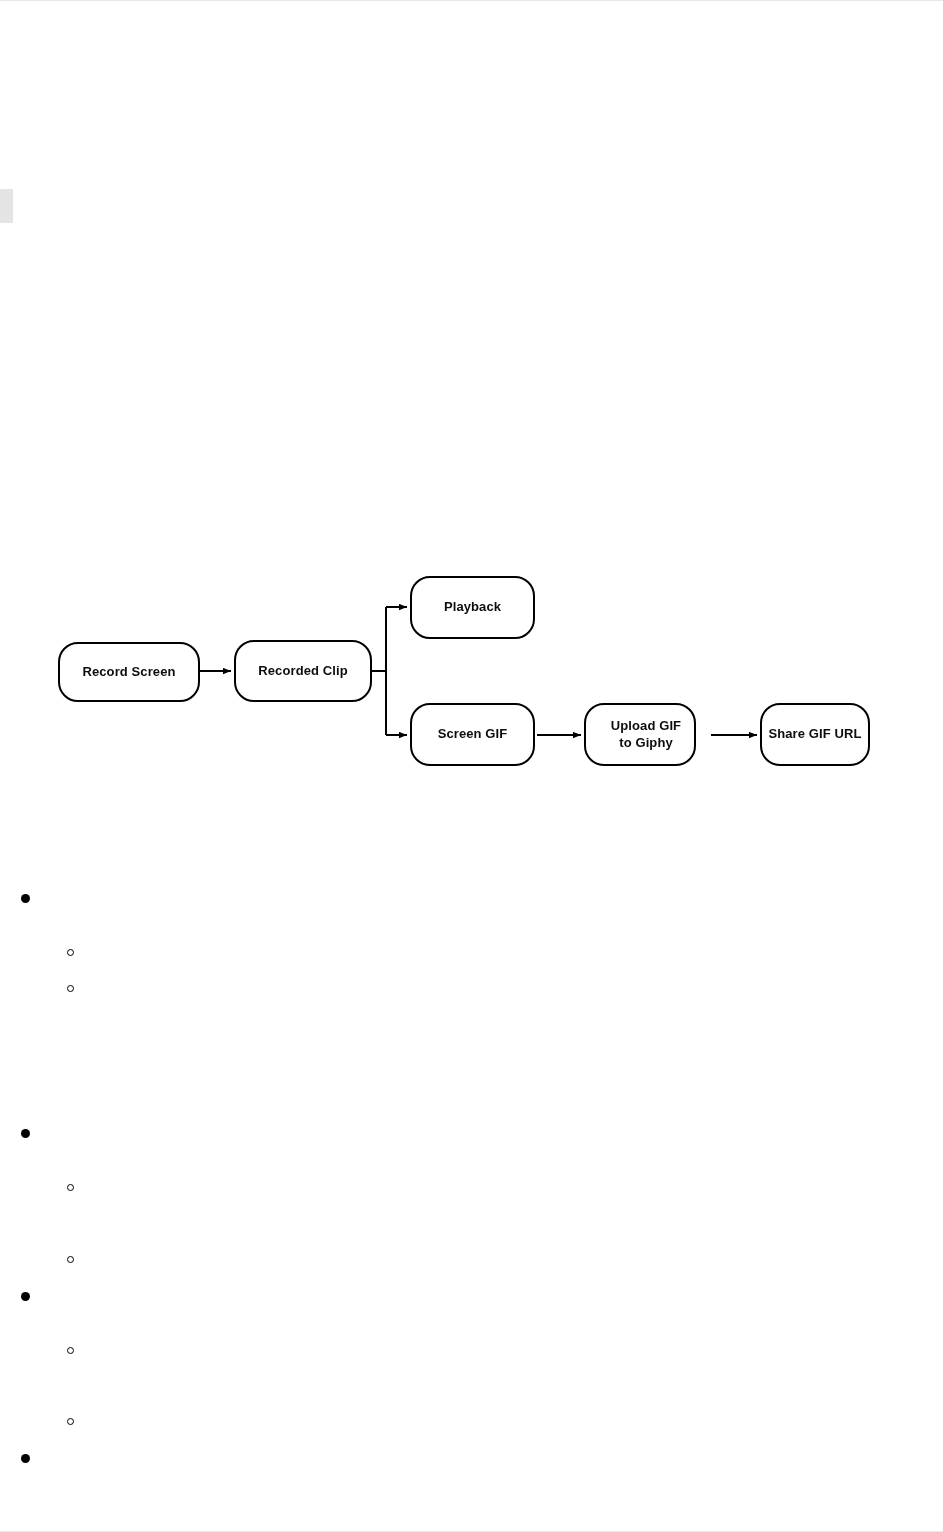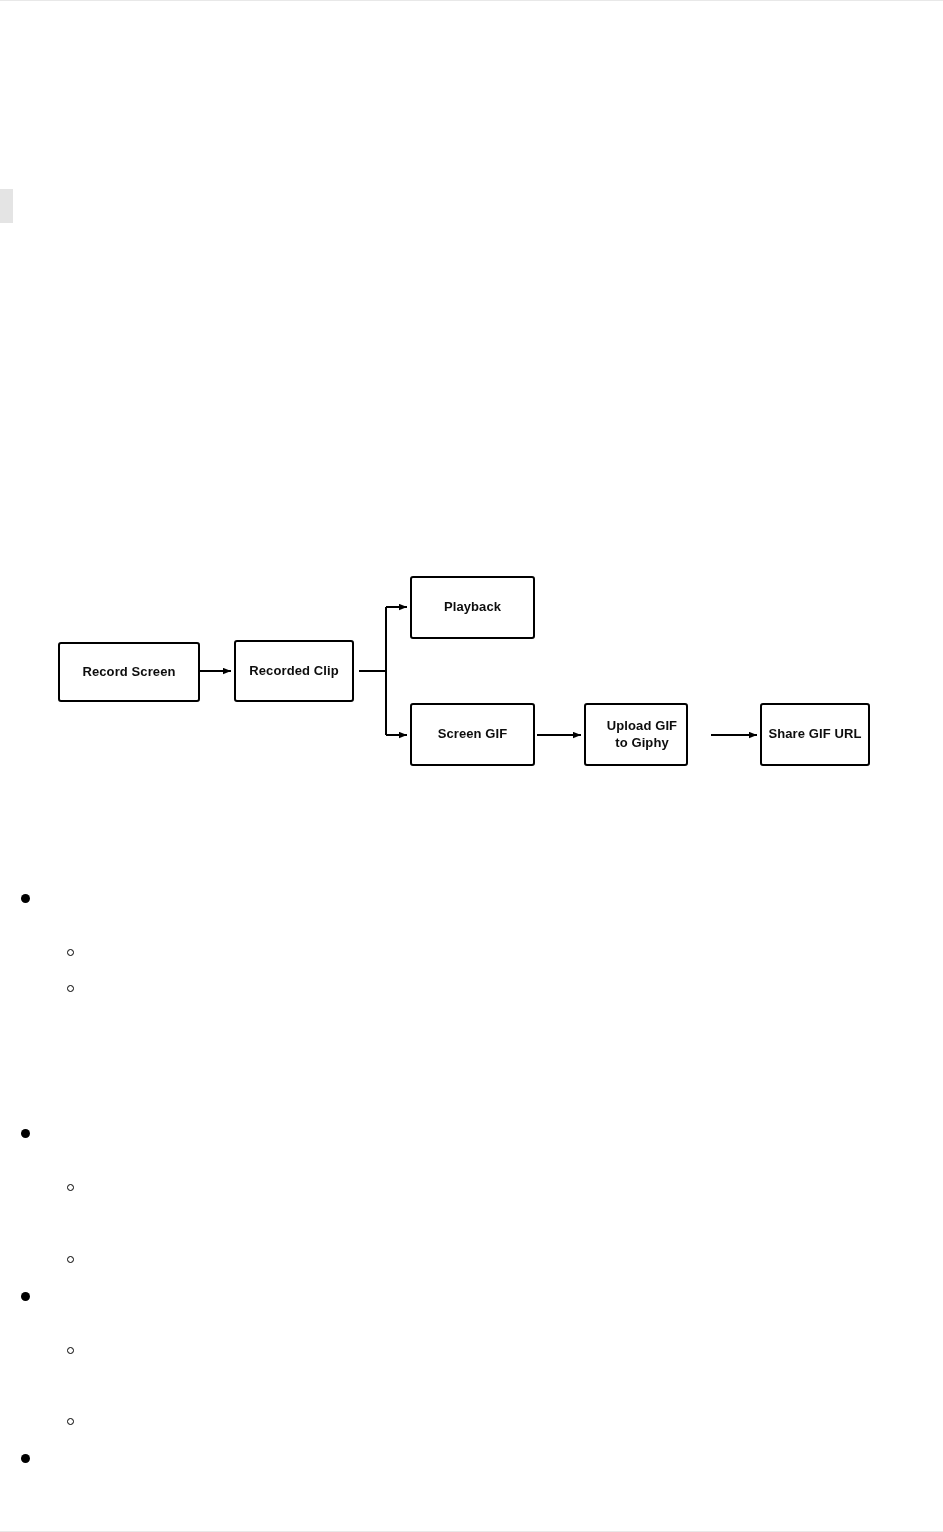--- a/index.html
+++ b/index.html
@@ -47,21 +47,21 @@
     top: 0;
     width: 943px;
     height: 260px;
     overflow: visible;
   }
   .node {
     position: absolute;
     box-sizing: border-box;
     background: #ffffff;
     border: 2px solid #000000;
-    border-radius: 3px;
+    border-radius: 20px;
     display: flex;
     align-items: center;
     justify-content: center;
     text-align: center;
     color: #0d0d0d;
     font-family: "Liberation Sans", sans-serif;
     font-size: 13px;
     font-weight: bold;
     letter-spacing: 0.1px;
     line-height: 1.25;
@@ -142,33 +142,33 @@
 
       <line x1="537" y1="194" x2="581" y2="194" stroke="#000000" stroke-width="2" marker-end="url(#arrowhead)"></line>
 
       <line x1="711" y1="194" x2="757" y2="194" stroke="#000000" stroke-width="2" marker-end="url(#arrowhead)"></line>
     </svg>
 
     <div class="node" style="left:58px; top:101px; width:142px; height:60px;">
       <span class="node-label">Record Screen</span>
     </div>
 
-    <div class="node" style="left:234px; top:99px; width:120px; height:62px;">
+    <div class="node" style="left:234px; top:99px; width:138px; height:62px;">
       <span class="node-label">Recorded Clip</span>
     </div>
 
     <div class="node" style="left:410px; top:35px; width:125px; height:63px;">
       <span class="node-label">Playback</span>
     </div>
 
     <div class="node" style="left:410px; top:162px; width:125px; height:63px;">
       <span class="node-label">Screen GIF</span>
     </div>
 
-    <div class="node" style="left:584px; top:162px; width:104px; height:63px;padding-left:12px;">
+    <div class="node" style="left:584px; top:162px; width:112px; height:63px;padding-left:12px;">
       <span class="node-label">Upload GIF
 to Giphy</span>
     </div>
 
     <div class="node" style="left:760px; top:162px; width:110px; height:63px;">
       <span class="node-label">Share GIF URL</span>
     </div>
 
   </div>
 

